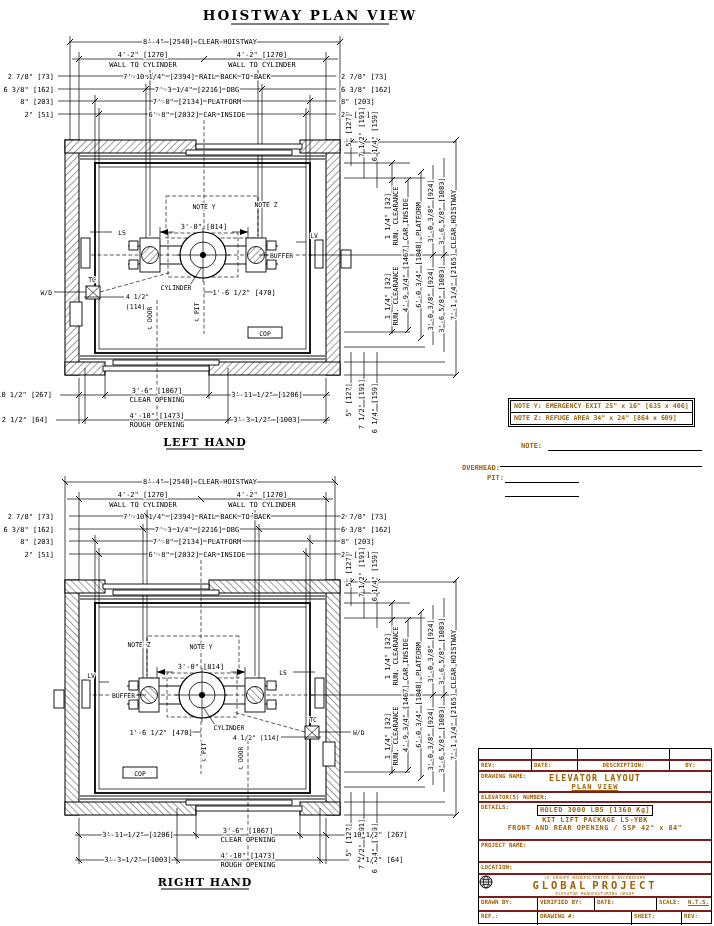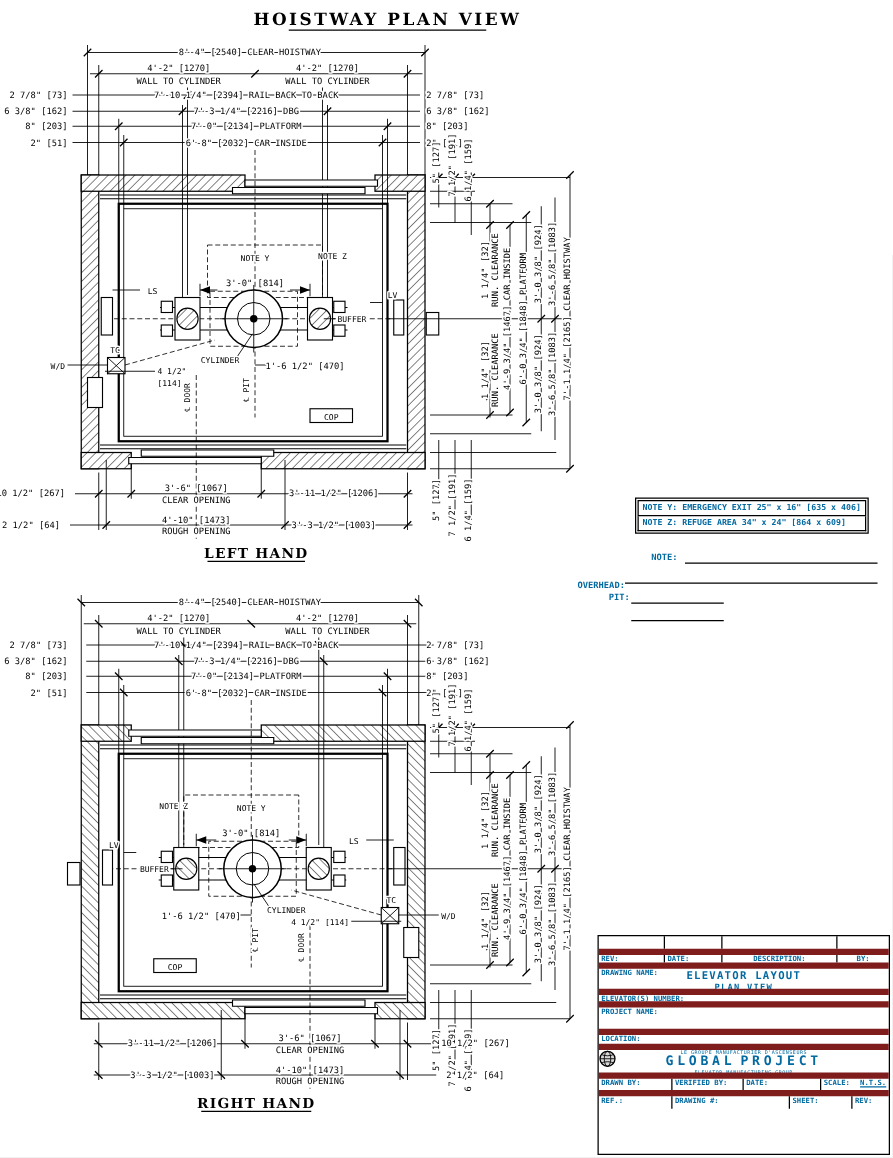--- a/index.html
+++ b/index.html
@@ -1,45 +1,45 @@
 <!DOCTYPE html>
 <html><head>
 <meta charset="utf-8">
 <style>
   html,body{margin:0;padding:0;background:#e8e8e8;}
   #page{position:relative;width:714px;height:926px;background:#ffffff;overflow:hidden;
-        font-family:"DejaVu Sans Mono",monospace;color:#0369a1;}
+        font-family:"DejaVu Sans Mono",monospace;color:#a16207;}
   svg{position:absolute;left:0;top:0;}
   svg text{font-family:"DejaVu Sans Mono",monospace;fill:#000;}
   .dim{font-size:7px;stroke:#fff;stroke-width:2.6px;paint-order:stroke;stroke-linejoin:round;}
   .sm{font-size:6.4px;stroke:#fff;stroke-width:2.4px;paint-order:stroke;stroke-linejoin:round;}
   .vt{font-size:11px;font-weight:bold;font-family:"DejaVu Serif",serif;letter-spacing:1px;}
   .ttl{font-size:13.5px;font-weight:bold;font-family:"DejaVu Serif",serif;letter-spacing:2px;}
   .ln{stroke:#000;stroke-width:.7;fill:none;}
   .tk{stroke:#000;stroke-width:1;fill:none;}
   .pl{stroke:#000;stroke-width:.95;fill:none;}
   .dash{stroke:#000;stroke-width:.65;fill:none;stroke-dasharray:4 2.2;}
   .wall{fill:url(#hatch);stroke:#000;stroke-width:1;}
   .wh{fill:#fff;stroke:#000;stroke-width:.9;}
   
   .abs{position:absolute;}
   .notebox{border:1px solid #000;padding:1px;background:#fff;}
   .notebox .nrow{border:1px solid #000;font-size:6.6px;font-weight:bold;line-height:11px;padding:0 3px;white-space:nowrap;}
   .formlbl{font-size:7px;font-weight:bold;white-space:nowrap;}
   .uline{position:absolute;border-bottom:1px solid #000;height:0;}
   
   .tb{position:absolute;left:478px;top:748px;width:234px;height:176px;border:1.5px solid #000;box-sizing:border-box;background:#fff;font-size:6px;}
-  .tb .row{display:flex;border-top:5px solid #7f1d1d;box-sizing:border-box;position:relative;}
+  .tb .row{display:flex;border-top:2px solid #7f1d1d;box-sizing:border-box;position:relative;}
   .tb .row:first-child{border-top:none;}
   .tb .c{border-left:1px solid #000;box-sizing:border-box;padding:1px 2px;white-space:nowrap;overflow:hidden;}
   .tb .c:first-child{border-left:none;}
   .lab{font-size:5.8px;font-weight:bold;}
   .cent{text-align:center;font-weight:bold;}
   .dn1{font-size:8.5px;letter-spacing:1px;}
-  .dn2{font-size:7px;letter-spacing:1px;}
+  .dn2{font-size:7px;letter-spacing:1px;text-decoration:underline;}
   .det{font-size:6.8px;letter-spacing:.5px;line-height:8.5px;}
   .boxed{display:inline-block;border:1px solid #000;padding:0 2px;}
   .logo{display:flex;flex-direction:column;align-items:center;justify-content:center;height:100%;}
   .logo .tiny{font-size:4px;letter-spacing:.4px;white-space:nowrap;}
   .logo .main{display:flex;align-items:center;gap:4px;font-size:10.5px;font-weight:bold;letter-spacing:3px;line-height:11px;}
   .nts{float:right;text-decoration:underline;font-weight:bold;}
 </style>
 </head>
 <body>
 
@@ -234,20 +234,26 @@
     <div class="c lab" style="flex:1;text-align:center;">BY:</div>
   </div>
   <div class="row" style="height:21px;display:block;">
     <span class="lab" style="position:absolute;left:2px;top:1px;">DRAWING NAME:</span>
     <div class="cent dn1" style="margin-top:1px;">ELEVATOR LAYOUT</div>
     <div class="cent dn2">PLAN VIEW</div>
   </div>
   <div class="row" style="height:10px;display:block;">
     <span class="lab" style="position:absolute;left:2px;top:1px;">ELEVATOR(S) NUMBER:</span>
   </div>
+  <div class="row" style="height:38px;display:block;">
+    <span class="lab" style="position:absolute;left:2px;top:1px;">DETAILS:</span>
+    <div class="cent det" style="margin-top:2px;"><span class="boxed">HOLED 3000 LBS [1360 Kg]</span></div>
+    <div class="cent det">KIT LIFT PACKAGE LS-YBK</div>
+    <div class="cent det">FRONT AND REAR OPENING / SSP 42" x 84"</div>
+  </div>
   <div class="row" style="height:22px;display:block;">
     <span class="lab" style="position:absolute;left:2px;top:1px;">PROJECT NAME:</span>
   </div>
   <div class="row" style="height:12px;display:block;">
     <span class="lab" style="position:absolute;left:2px;top:1px;">LOCATION:</span>
   </div>
   <div class="row" style="height:23px;display:block;">
     <div class="logo">
       <div class="tiny">LE GROUPE MANUFACTURIER D'ASCENSEURS</div>
       <div class="main">

